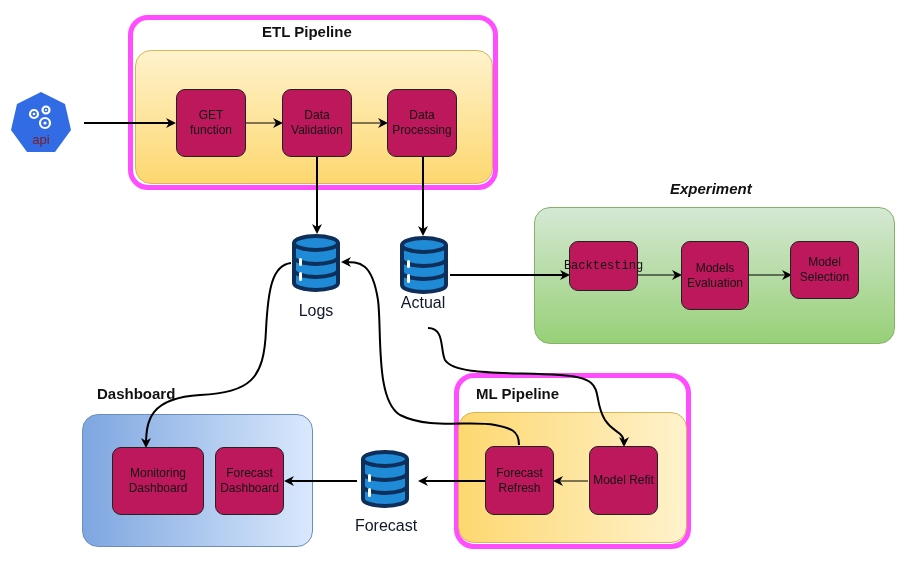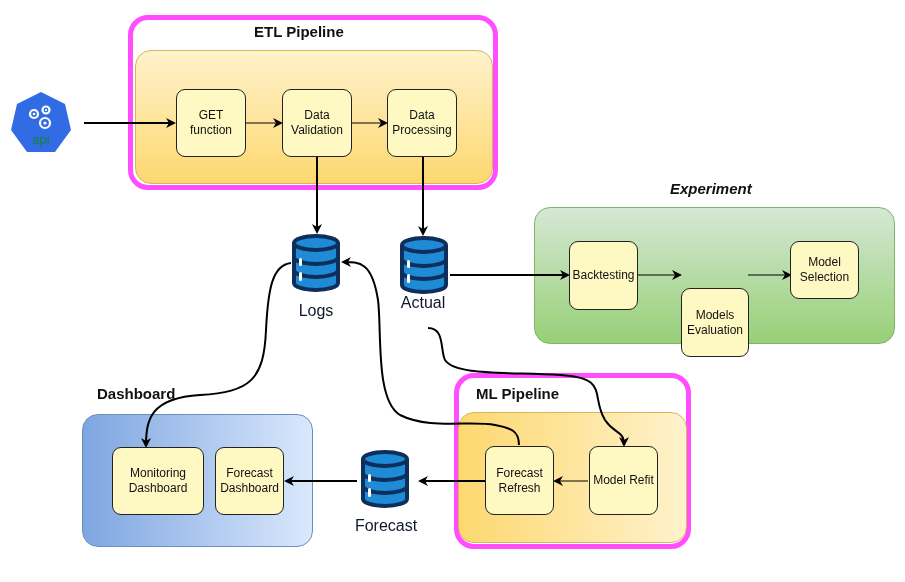--- a/index.html
+++ b/index.html
@@ -4,32 +4,32 @@
 <style>
   html, body { margin:0; padding:0; background:#ffffff; }
   body { width:905px; height:582px; position:relative; overflow:hidden; font-family:"Liberation Sans", sans-serif; }
   .abs { position:absolute; }
   .group-outline { position:absolute; border:5px solid #ff4dff; border-radius:20px; background:#fff; box-sizing:border-box; }
   .group-fill { position:absolute; border-radius:16px; box-sizing:border-box; }
   .fill-orange-v { background:linear-gradient(to bottom, #fff2cc 0%, #fdd870 100%); border:1px solid #d6b656; }
   .fill-orange-h { background:linear-gradient(to right, #fdd870 0%, #fff2cc 100%); border:1px solid #d6b656; }
   .fill-green { background:linear-gradient(to bottom, #d5e8d4 0%, #97d077 100%); border:1px solid #82b366; }
   .fill-blue { background:linear-gradient(to right, #7ea6e0 0%, #dae8fc 100%); border:1px solid #6c8ebf; }
-  .node { position:absolute; background:#fef9c3; border:1.5px solid #222; border-radius:9px; box-sizing:border-box;
+  .node { position:absolute; background:#be185d; border:1.5px solid #222; border-radius:9px; box-sizing:border-box;
           display:flex; align-items:center; justify-content:center; text-align:center;
           font-size:12px; line-height:15px; color:#111; white-space:pre-line; }
   .title { position:absolute; font-weight:bold; font-size:15px; color:#111; }
   .dblabel { position:absolute; font-size:16px; color:#0f172a; text-align:center; }
   svg.overlay { position:absolute; left:0; top:0; }
 </style>
 </head>
 <body>
 
 <div class="group-outline" style="left:128px;top:15px;width:370px;height:175px;"></div>
-<div class="title" style="left:254px;top:23px;">ETL Pipeline</div>
+<div class="title" style="left:262px;top:23px;">ETL Pipeline</div>
 <div class="group-fill fill-orange-v" style="left:135px;top:50px;width:358px;height:134px;"></div>
 
 <div class="title" style="left:670px;top:180px;font-style:italic;">Experiment</div>
 <div class="group-fill fill-green" style="left:534px;top:207px;width:361px;height:137px;"></div>
 
 <div class="group-outline" style="left:454px;top:373px;width:237px;height:176px;"></div>
 <div class="title" style="left:476px;top:385px;">ML Pipeline</div>
 <div class="group-fill fill-orange-h" style="left:458px;top:412px;width:229px;height:131px;"></div>
 
 <div class="title" style="left:97px;top:385px;">Dashboard</div>
@@ -64,32 +64,32 @@
       <circle cx="25" cy="24" r="4"></circle>
       <circle cx="37" cy="20" r="3.5"></circle>
       <circle cx="36" cy="33" r="5"></circle>
     </g>
     <g fill="#fff">
       <circle cx="25" cy="24" r="1.3"></circle>
         <circle cx="37" cy="20" r="1.1"></circle>
         <circle cx="36" cy="33" r="1.6"></circle>
     </g>
   </svg>
-  <div class="abs" style="left:0;top:42px;width:64px;text-align:center;color:#15803d;font-size:13px;">api</div>
+  <div class="abs" style="left:0;top:42px;width:64px;text-align:center;color:#7f1d1d;font-size:13px;">api</div>
 </div>
 
 <div class="node" style="left:176px;top:89px;width:70px;height:68px;">GET
 function</div>
 <div class="node" style="left:282px;top:89px;width:70px;height:68px;">Data
 Validation</div>
 <div class="node" style="left:387px;top:89px;width:70px;height:68px;">Data
 Processing</div>
 
-<div class="node" style="left:569px;top:241px;width:69px;height:69px;">Backtesting</div>
-<div class="node" style="left:681px;top:241px;width:68px;height:69px;margin-top:47px;">Models
+<div class="node" style="left:569px;top:241px;width:69px;height:50px;font-family:Liberation Mono, monospace;">Backtesting</div>
+<div class="node" style="left:681px;top:241px;width:68px;height:69px;">Models
 Evaluation</div>
 <div class="node" style="left:790px;top:241px;width:69px;height:58px;">Model
 Selection</div>
 
 <div class="node" style="left:485px;top:446px;width:69px;height:69px;">Forecast
 Refresh</div>
 <div class="node" style="left:589px;top:446px;width:69px;height:69px;">Model Refit</div>
 
 <div class="node" style="left:112px;top:447px;width:92px;height:68px;">Monitoring
 Dashboard</div>

